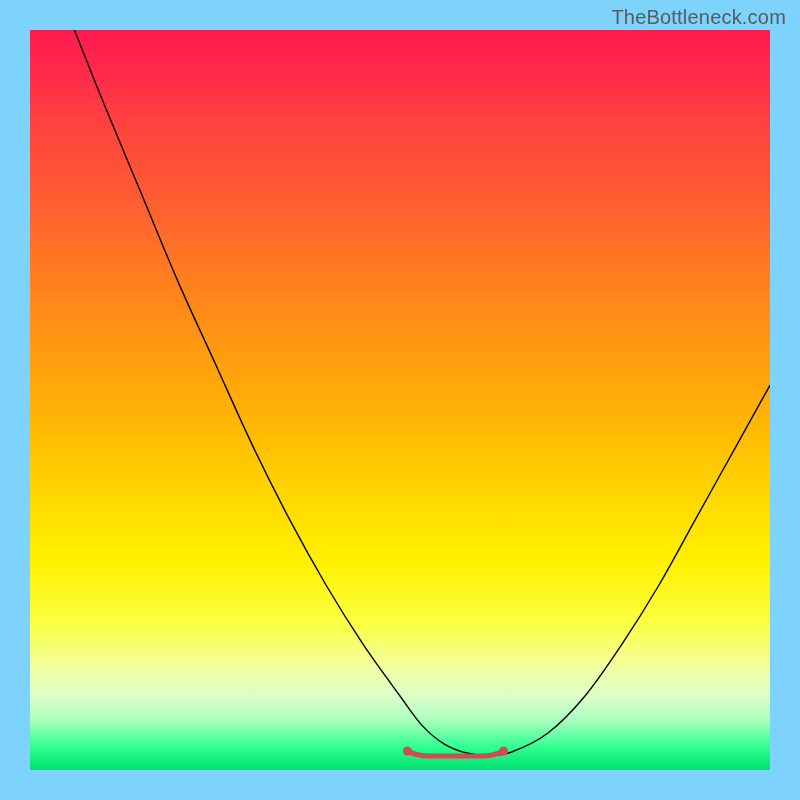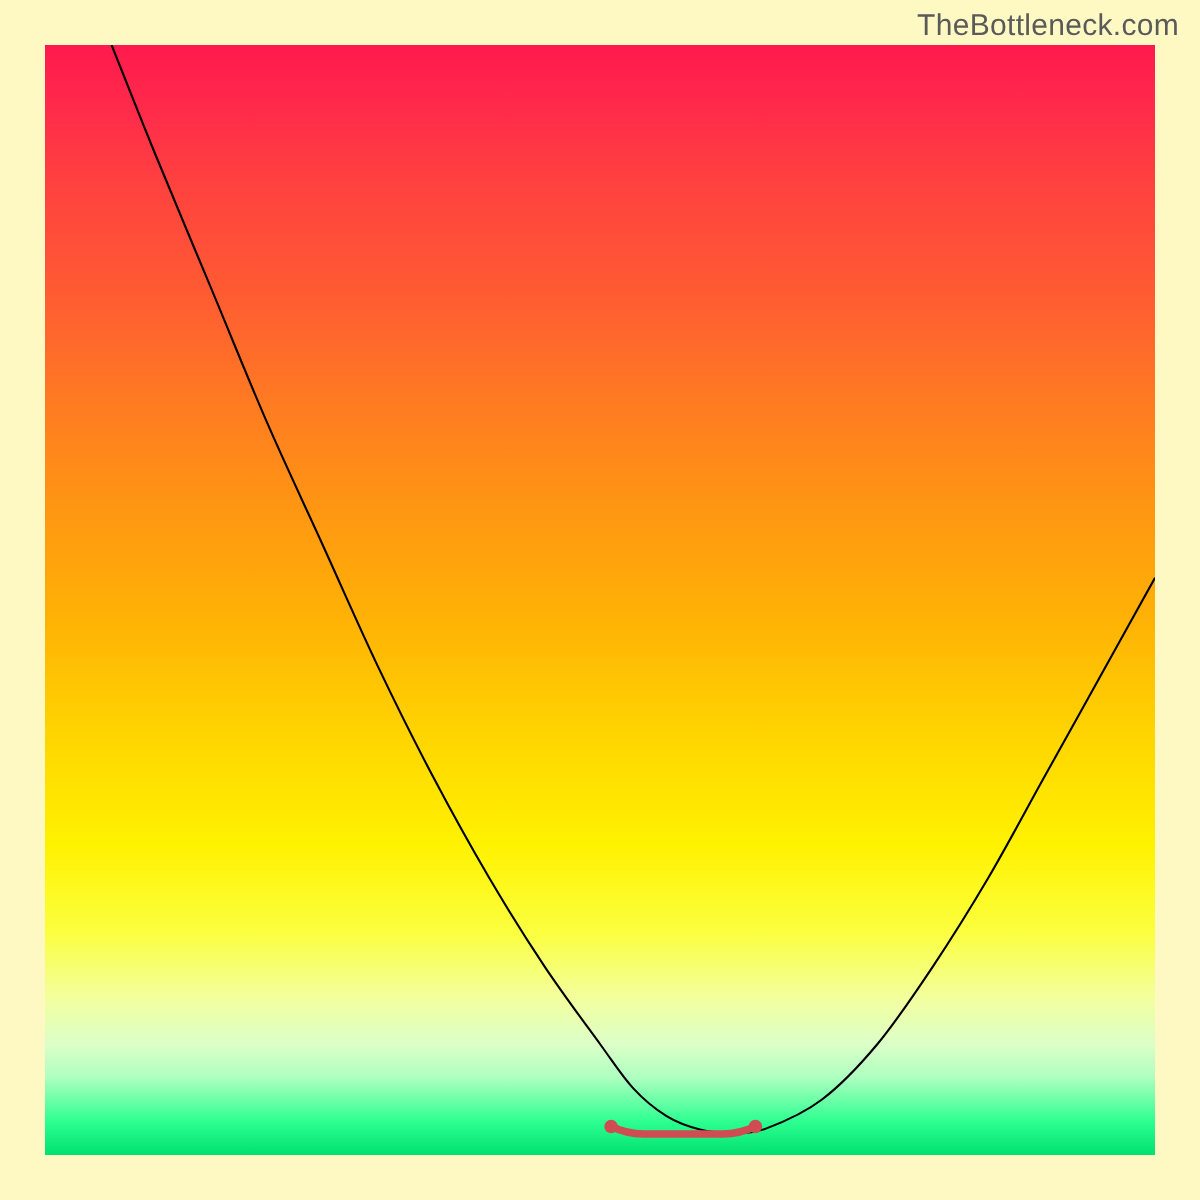--- a/index.html
+++ b/index.html
@@ -8,21 +8,21 @@
     width: 800px;
     height: 800px;
     overflow: hidden;
     background: #000;
     font-family: Arial, Helvetica, sans-serif;
   }
   .frame {
     position: relative;
     width: 800px;
     height: 800px;
-    background: #fef9c3;
+    background: #7dd3fc;
   }
   .plot-area {
     position: absolute;
     left: 30px;
     top: 30px;
     width: 740px;
     height: 740px;
     overflow: hidden;
   }
   .gradient-bg {

